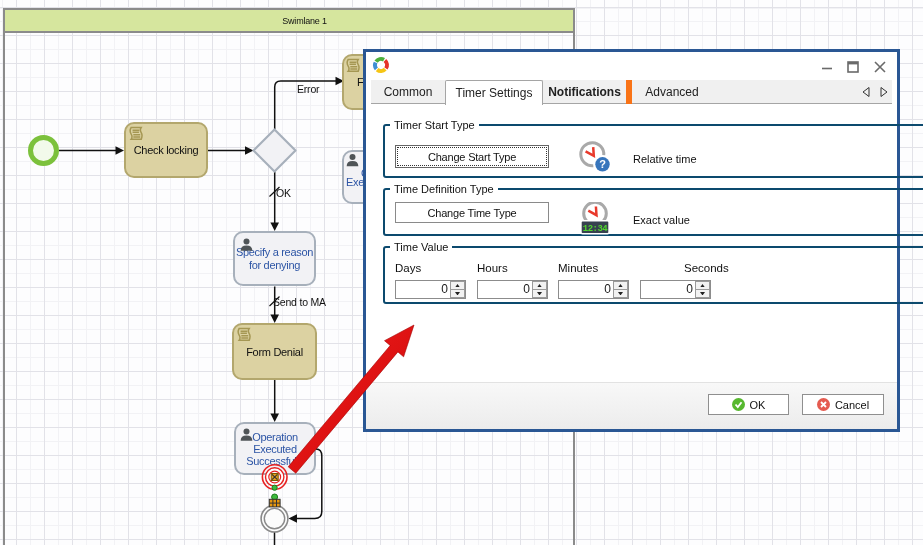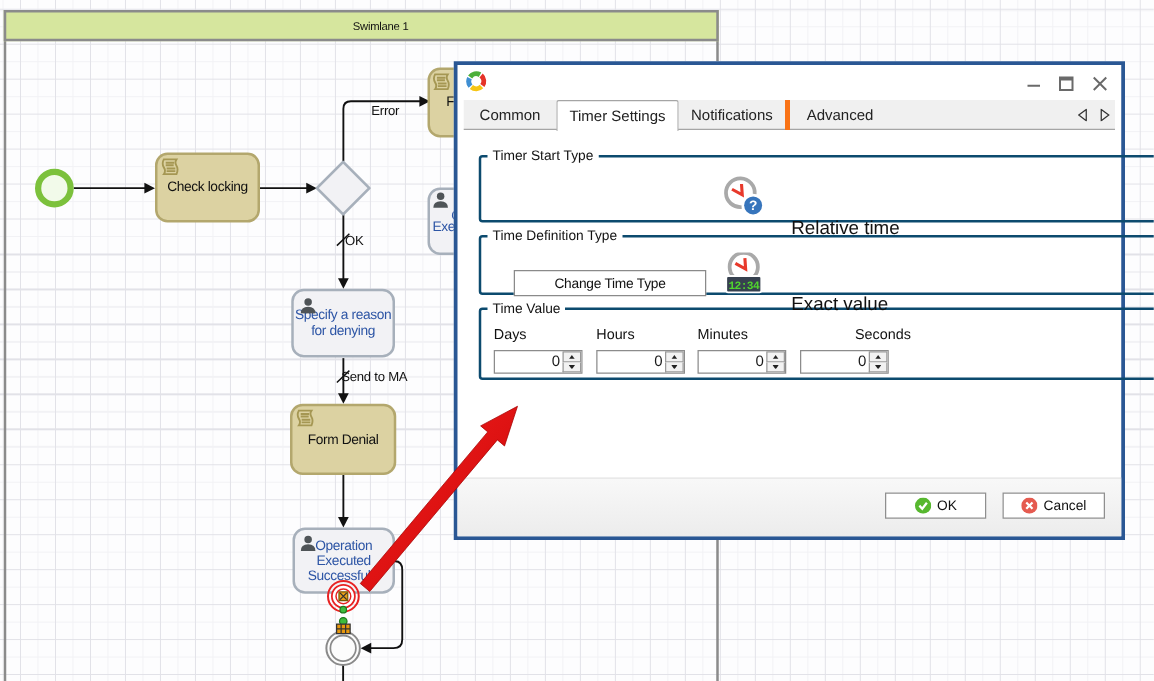--- a/index.html
+++ b/index.html
@@ -54,21 +54,21 @@
     font-size:12px; color:#222; line-height:24px; }
   .tab.active { background:#fff; border:1px solid #a5a5a5; border-bottom:none; border-radius:2px 2px 0 0;
     height:25px; z-index:2; }
   .groupbox { position:absolute; left:17px; width:554px;
     border:2px solid #0c4a6e; border-radius:3px; }
   .grouplabel { position:absolute; top:-7px; left:5px; background:#fff;
     padding:0 4px; font-size:11px; color:#111; line-height:13px; }
   .btn { position:absolute; left:29px; width:154px; background:#fff;
     border:1px solid #8a8a8a; font-size:11px; letter-spacing:-0.2px; color:#111;
     display:flex; align-items:center; justify-content:center; }
-  .clocklabel { position:absolute; font-size:15px; color:#111;margin-top:21px; }
+  .clocklabel { position:absolute; font-size:11px; color:#111; }
   .tvlabel { position:absolute; top:210px; font-size:11.5px; color:#111; }
   .spin { position:absolute; top:228px; width:71px; height:19px;
     border:1px solid #8c8c8c; background:#fff; display:flex; }
   .spin .val { flex:1; text-align:right; font-size:12px; line-height:17px; padding-right:2px; }
   .spin .buttons { width:15px; display:flex; flex-direction:column; padding:0; }
   .spin .buttons div { flex:1; background:#f2f2f2; border:1px solid #9a9a9a;
     display:flex; align-items:center; justify-content:center; }
   .spin .buttons div + div { border-top:none; }
   #footer { position:absolute; left:0; bottom:0; width:100%; height:47px;
     background:linear-gradient(#f8f8f8,#ececec); border-top:1px solid #e2e2e2; }
@@ -192,38 +192,39 @@
       <line x1="3" y1="10.5" x2="13" y2="10.5"></line>
       <rect x="29" y="4" width="10" height="10"></rect>
       <line x1="29" y1="5.2" x2="39" y2="5.2" stroke-width="2.4"></line>
       <path d="M56,4 L66,14 M66,4 L56,14"></path>
     </g>
   </svg>
 
   <div id="tabstrip">
     <div class="tab" style="left:0;width:74px;">Common</div>
     <div class="tab active" style="left:74px;width:98px;">Timer Settings</div>
-    <div class="tab" style="left:172px;width:89px;border-right:4px solid #f97316;">Notifications</div>
+    <div class="tab" style="left:172px;width:89px;border-right:6px solid #f97316;font-weight:bold;">Notifications</div>
     <div class="tab" style="left:261px;width:80px;">Advanced</div>
     <svg class="abs" width="26" height="10" viewBox="0 0 26 10" style="right:4px;top:7px">
       <path d="M7,0.5 L7,9.5 L1,5 Z M19,0.5 L19,9.5 L25,5 Z" fill="none" stroke="#333" stroke-width="1"></path>
     </svg>
   </div>
 
   <div class="groupbox" style="top:72px;height:54px;">
     <span class="grouplabel">Timer Start Type</span>
   </div>
   <div class="groupbox" style="top:136px;height:48px;text-align:right;">
     <span class="grouplabel">Time Definition Type</span>
   </div>
   <div class="groupbox" style="top:194px;height:58px;">
     <span class="grouplabel">Time Value</span>
   </div>
 
-  <div class="btn" style="top:164px;height:21px;margin-left:16px;">Change Time Type</div>
+  <div class="btn" style="top:93px;height:23px;border-color:#666;outline:1px dotted #333;outline-offset:-3px;">Change Start Type</div>
+  <div class="btn" style="top:150px;height:21px;">Change Time Type</div>
 
   <svg class="abs" width="40" height="36" viewBox="0 0 40 36" style="left:211px;top:88px">
 
     <path d="M16.3,25.65 A11.5,11.5 0 1 1 26.75,15.2" fill="none" stroke="#a9a9a9" stroke-width="3"></path>
     <path d="M8.6,11.4 L16.8,15.9 L16.2,7.2" fill="none" stroke="#e8392b" stroke-width="2.5" stroke-linejoin="miter"></path>
     <circle cx="25.5" cy="24.3" r="8.6" fill="#fff"></circle>
     <circle cx="25.5" cy="24.3" r="7.2" fill="#3775bc"></circle>
     <text x="25.5" y="28.4" font-size="11" font-weight="bold" fill="#fff" text-anchor="middle" font-family="Liberation Sans, sans-serif">?</text>
   </svg>
   <div class="clocklabel" style="left:267px;top:101px;">Relative time</div>

